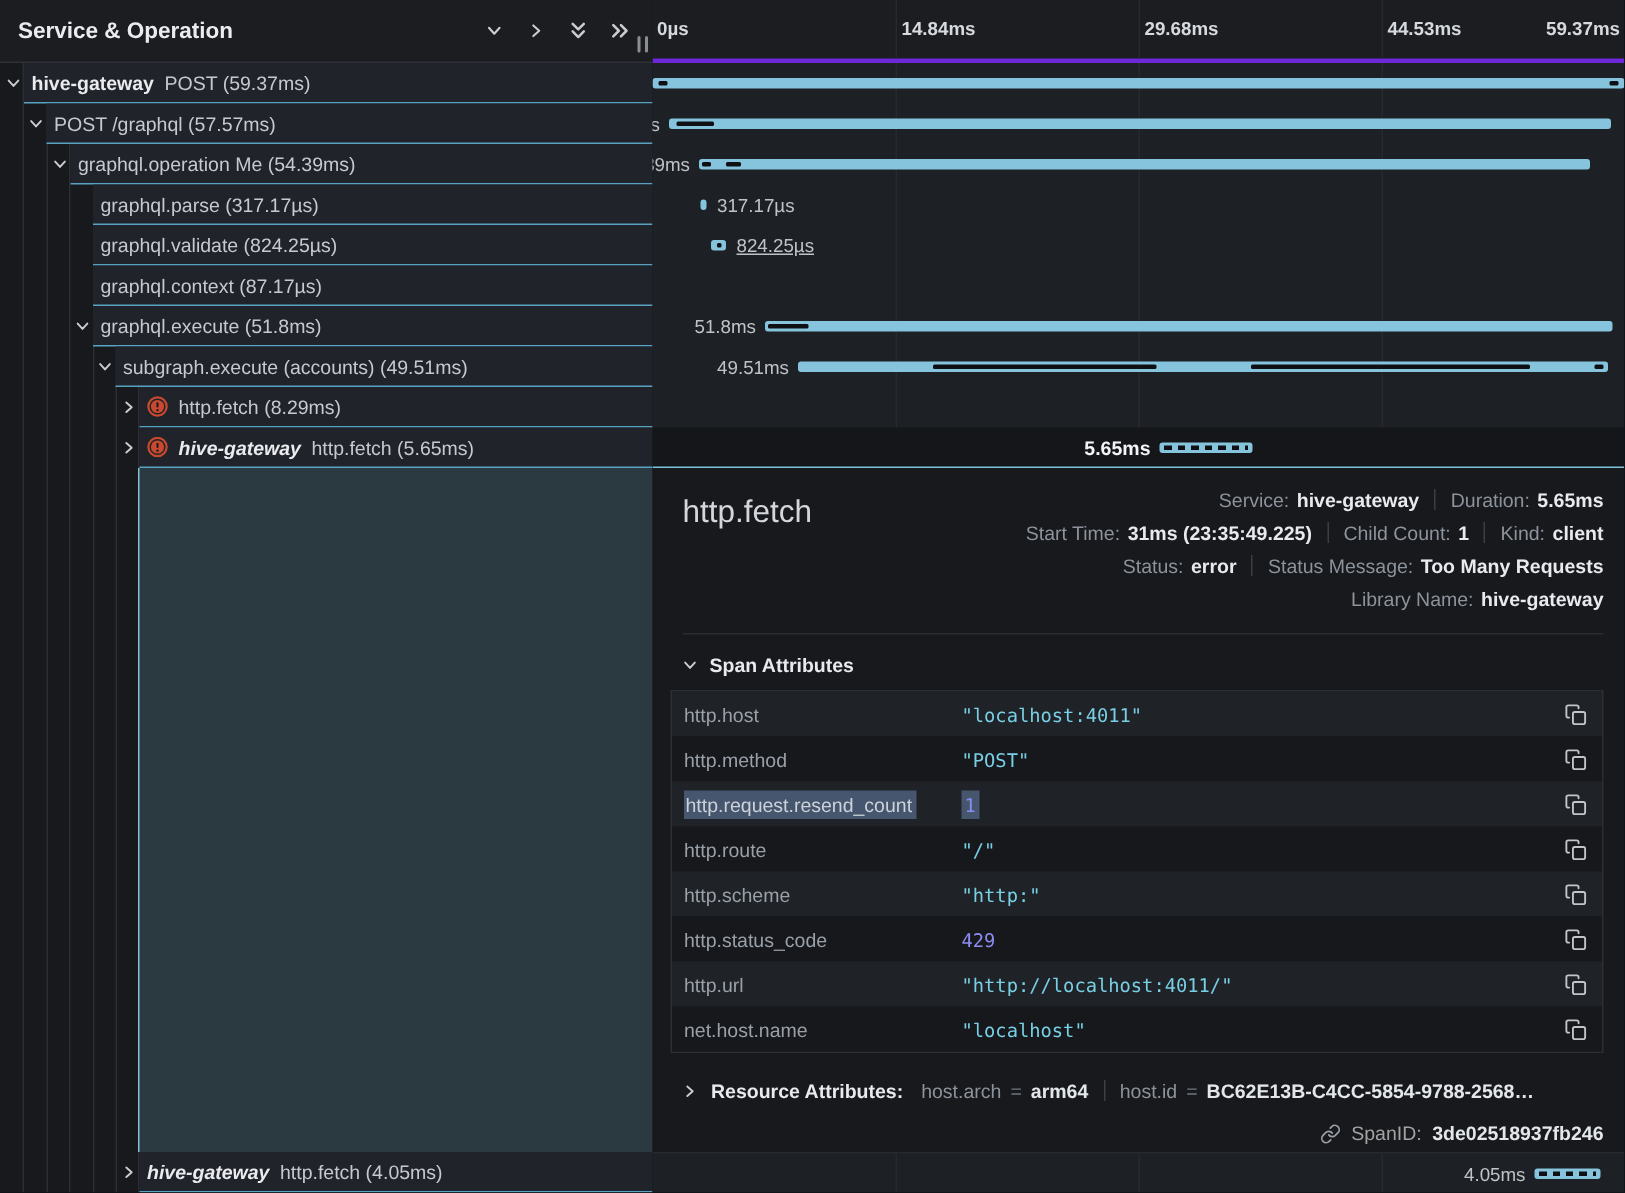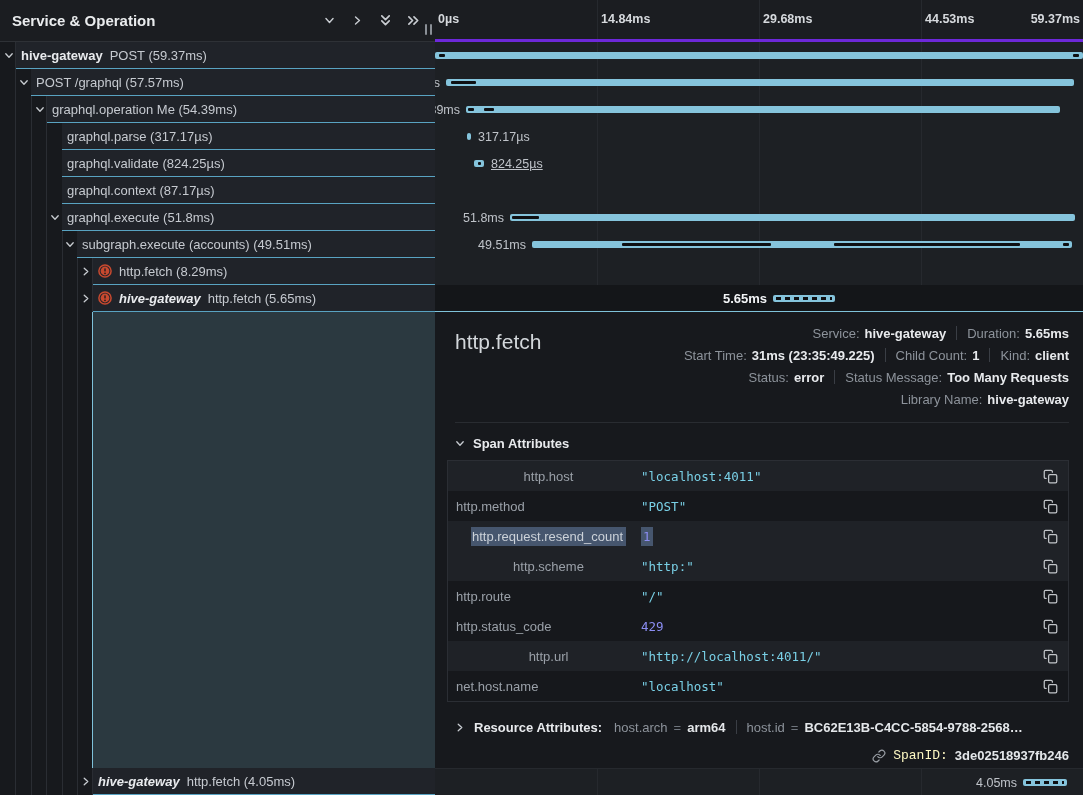--- a/index.html
+++ b/index.html
@@ -55,38 +55,38 @@
   .meta-line{display:flex;justify-content:flex-end;align-items:center;height:22px;}
   .m-label{color:#8d939b;white-space:nowrap;}
   .m-value{color:#e8eaed;font-weight:700;margin-left:5px;white-space:nowrap;}
   .vsep{width:1px;height:14px;background:#3a3e45;margin:0 10px;}
   .d-divider{height:1px;background:#292c31;margin-top:12px;}
   .sec-head{display:flex;align-items:center;gap:8px;margin:13px 0 9px 0;font-weight:700;
       color:#e8eaed;cursor:pointer;}
   .sec-head .chev{width:10px;height:10px;display:flex;align-items:center;}
   .attr-table{border:1px solid #2b2e34;margin-left:-8px;}
   .arow{display:flex;align-items:center;height:30px;box-sizing:border-box;padding:0 10px 0 8px;}
-  .arow.odd{background:#1f2227;text-align:center;}
+  .arow.odd{background:#1f2227;}
   .arow.even{background:#16181c;}
   .akey{width:185px;flex:0 0 auto;color:#9aa0a8;white-space:nowrap;}
   .akey .sel{background:#46566e;color:#ccd2d9;padding:2px 3px 2px 1px;}
   .aval{font-family:"DejaVu Sans Mono",monospace;font-size:12.5px;white-space:nowrap;}
   .aval.string{color:#79d0e6;}
   .aval.number{color:#8b8df2;}
   .aval .sel{background:#46566e;padding:2px 2px;}
   .acopy{margin-left:auto;cursor:pointer;display:flex;opacity:.92;}
   .res-line{display:flex;align-items:center;margin-top:13px;height:24px;}
   .res-line .chev{width:10px;height:10px;display:flex;align-items:center;margin-right:9px;}
   .res-head{font-weight:700;color:#e8eaed;margin-right:12px;white-space:nowrap;}
   .res-item{display:flex;align-items:center;white-space:nowrap;}
   .res-key{color:#8d939b;}
   .res-eq{color:#6f757d;margin:0 6px;}
   .res-val{font-weight:700;color:#e4e7ea;}
   .spanid-line{display:flex;justify-content:flex-end;align-items:center;gap:7px;margin-top:9px;}
-  .spanid-label{color:#fef9c3;font-family:Liberation Mono, monospace;}
+  .spanid-label{color:#a3a3a3;}
   .spanid-value{font-weight:700;color:#e4e7ea;}
 
   .rfooter{position:absolute;top:768px;left:0;width:100%;height:27px;background:#1d2024;
       border-top:1px solid #26292e;box-sizing:border-box;}
 </style>
 </head>
 <body>
 
 <div class="app">
 
@@ -368,33 +368,33 @@
           <div class="arow odd">
     <span class="akey"><span class="ktext sel">http.request.resend_count</span></span>
     <span class="aval number"><span class="vtext sel">1</span></span>
     <span class="acopy">
               <svg width="15" height="15" viewBox="0 0 24 24" fill="none" stroke="#d0d3d7" stroke-width="2" stroke-linecap="round" stroke-linejoin="round">
                 <rect x="9" y="9" width="13" height="13" rx="2"></rect>
                 <path d="M5 15H4a2 2 0 0 1-2-2V4a2 2 0 0 1 2-2h9a2 2 0 0 1 2 2v1"></path>
               </svg>
             </span>
   </div>
+          <div class="arow even">
+    <span class="akey"><span class="ktext">http.route</span></span>
+    <span class="aval string"><span class="vtext">"/"</span></span>
+    <span class="acopy">
+              <svg width="15" height="15" viewBox="0 0 24 24" fill="none" stroke="#d0d3d7" stroke-width="2" stroke-linecap="round" stroke-linejoin="round">
+                <rect x="9" y="9" width="13" height="13" rx="2"></rect>
+                <path d="M5 15H4a2 2 0 0 1-2-2V4a2 2 0 0 1 2-2h9a2 2 0 0 1 2 2v1"></path>
+              </svg>
+            </span>
+  </div>
           <div class="arow odd">
     <span class="akey"><span class="ktext">http.scheme</span></span>
     <span class="aval string"><span class="vtext">"http:"</span></span>
-    <span class="acopy">
-              <svg width="15" height="15" viewBox="0 0 24 24" fill="none" stroke="#d0d3d7" stroke-width="2" stroke-linecap="round" stroke-linejoin="round">
-                <rect x="9" y="9" width="13" height="13" rx="2"></rect>
-                <path d="M5 15H4a2 2 0 0 1-2-2V4a2 2 0 0 1 2-2h9a2 2 0 0 1 2 2v1"></path>
-              </svg>
-            </span>
-  </div>
-          <div class="arow even">
-    <span class="akey"><span class="ktext">http.route</span></span>
-    <span class="aval string"><span class="vtext">"/"</span></span>
     <span class="acopy">
               <svg width="15" height="15" viewBox="0 0 24 24" fill="none" stroke="#d0d3d7" stroke-width="2" stroke-linecap="round" stroke-linejoin="round">
                 <rect x="9" y="9" width="13" height="13" rx="2"></rect>
                 <path d="M5 15H4a2 2 0 0 1-2-2V4a2 2 0 0 1 2-2h9a2 2 0 0 1 2 2v1"></path>
               </svg>
             </span>
   </div>
           <div class="arow even">
     <span class="akey"><span class="ktext">http.status_code</span></span>
     <span class="aval number"><span class="vtext">429</span></span>

